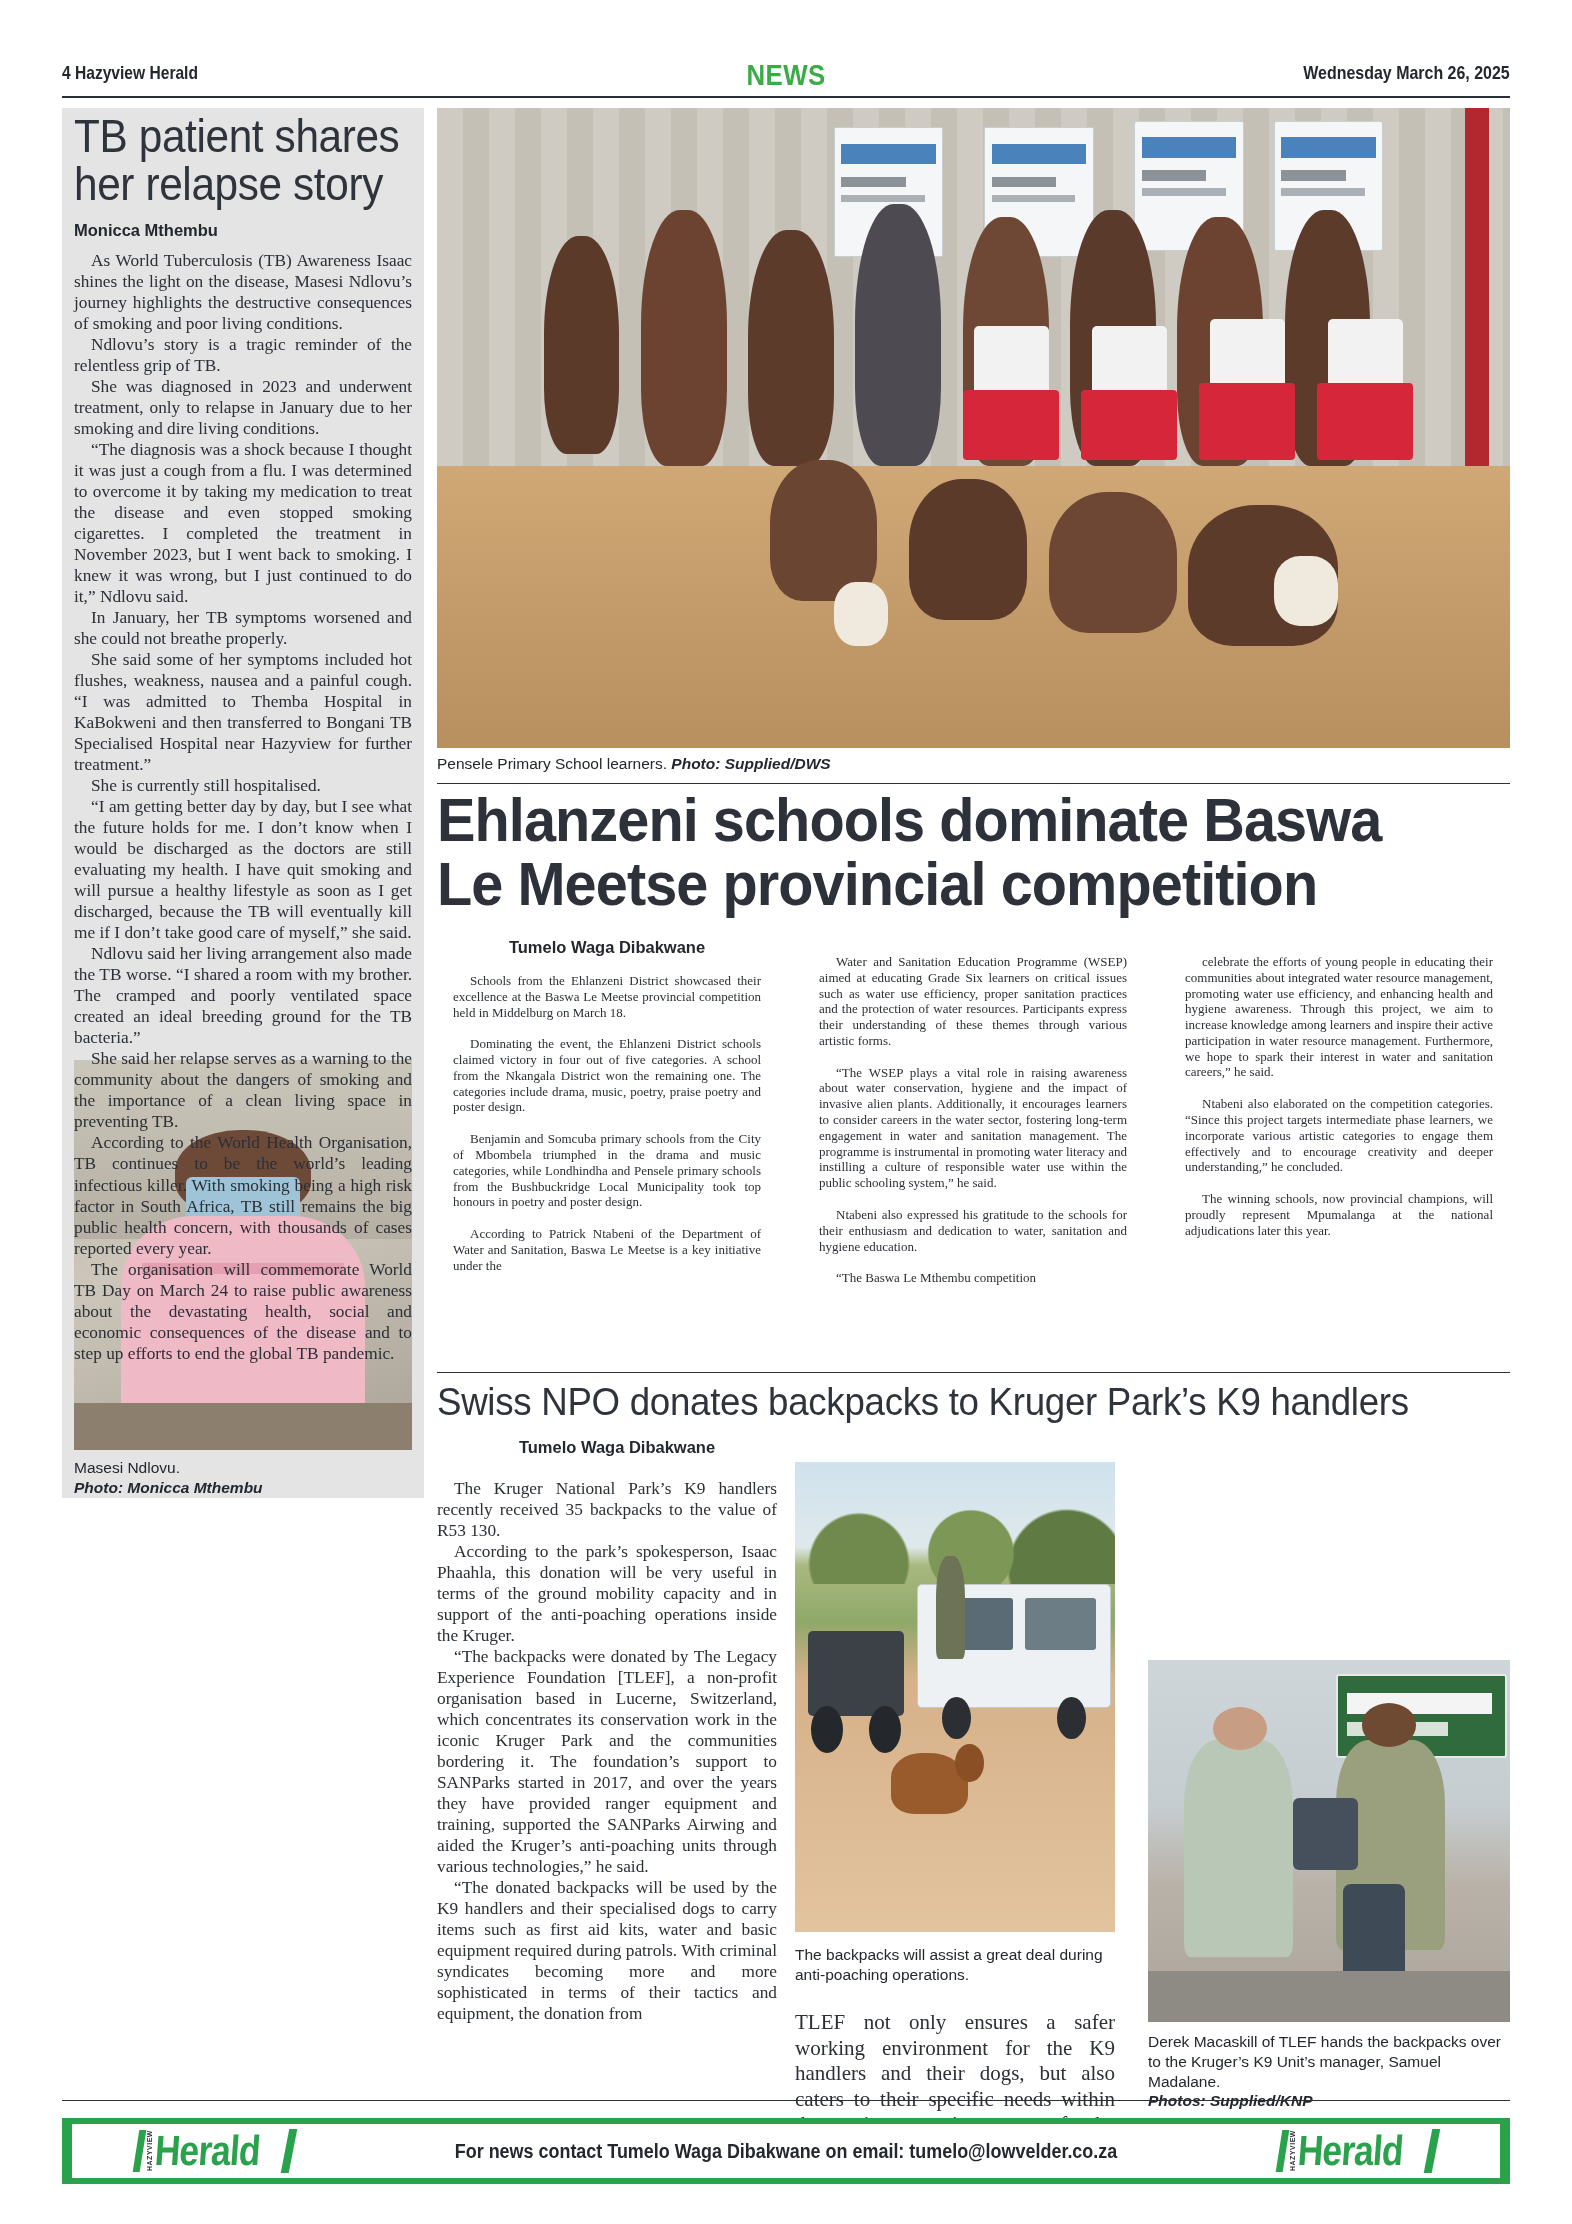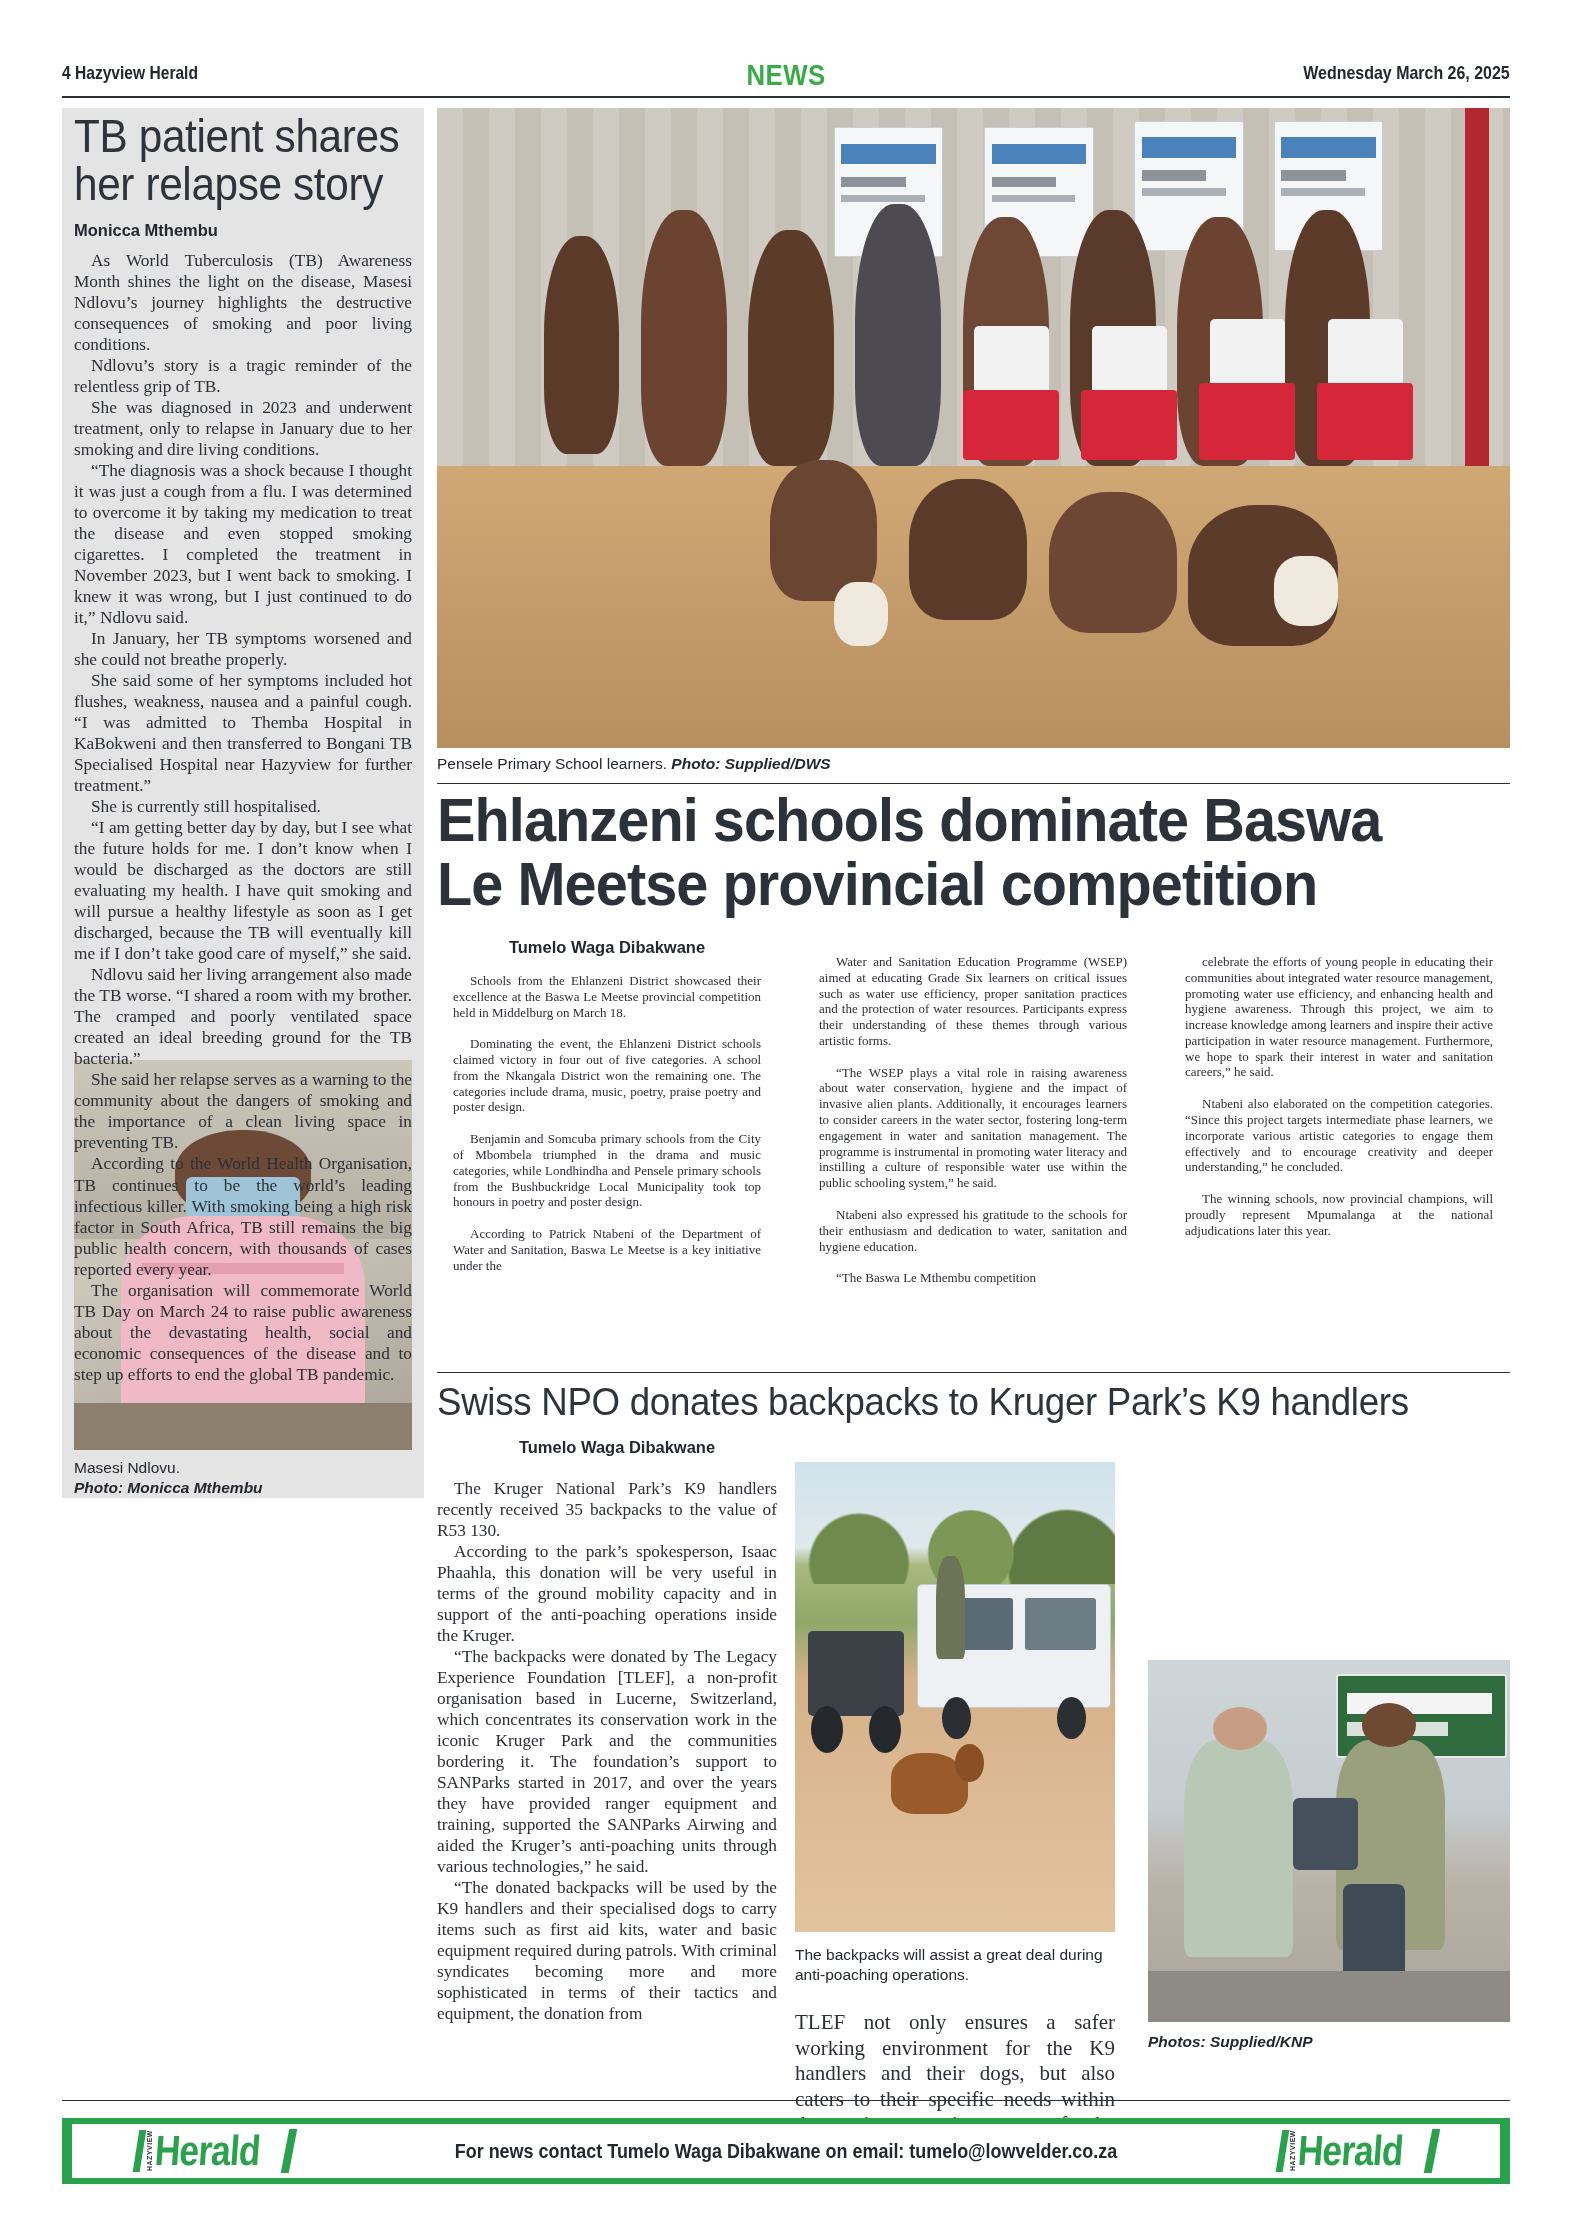--- a/index.html
+++ b/index.html
@@ -105,21 +105,21 @@
     <div class="mh-right">Wednesday March 26, 2025</div>
   </div>
   <div class="mh-rule"></div>
 
   <div class="rail-shade"></div>
   <div class="rail">
     <div class="rail-inner">
       <div class="hd-thin">TB patient shares her relapse story</div>
       <div class="byline">Monicca Mthembu</div>
       <div class="bodytext" id="leftBody">
-          <p>As World Tuberculosis (TB) Awareness Month shines the light on the disease, Masesi Ndlovu’s journey highlights the destructive consequences of smoking and poor living conditions.</p>
+          <p>As World Tuberculosis (TB) Awareness Isaac shines the light on the disease, Masesi Ndlovu’s journey highlights the destructive consequences of smoking and poor living conditions.</p>
           <p>Ndlovu’s story is a tragic reminder of the relentless grip of TB.</p>
           <p>She was diagnosed in 2023 and underwent treatment, only to relapse in January due to her smoking and dire living conditions.</p>
           <p>“The diagnosis was a shock because I thought it was just a cough from a flu. I was determined to overcome it by taking my medication to treat the disease and even stopped smoking cigarettes. I completed the treatment in November 2023, but I went back to smoking. I knew it was wrong, but I just continued to do it,” Ndlovu said.</p>
           <p>In January, her TB symptoms worsened and she could not breathe properly.</p>
           <p>She said some of her symptoms included hot flushes, weakness, nausea and a painful cough. “I was admitted to Themba Hospital in KaBokweni and then transferred to Bongani TB Specialised Hospital near Hazyview for further treatment.”</p>
           <p>She is currently still hospitalised.</p>
           <p>“I am getting better day by day, but I see what the future holds for me. I don’t know when I would be discharged as the doctors are still evaluating my health. I have quit smoking and will pursue a healthy lifestyle as soon as I get discharged, because the TB will eventually kill me if I don’t take good care of myself,” she said.</p>
           <p>Ndlovu said her living arrangement also made the TB worse. “I shared a room with my brother. The cramped and poorly ventilated space created an ideal breeding ground for the TB bacteria.”</p>
           <p>She said her relapse serves as a warning to the community about the dangers of smoking and the importance of a clean living space in preventing TB.</p>
           <p>According to the World Health Organisation, TB continues to be the world’s leading infectious killer. With smoking being a high risk factor in South Africa, TB still remains the big public health concern, with thousands of cases reported every year.</p>
@@ -274,20 +274,21 @@
     <div style="position:absolute;left:55%;top:17%;width:28%;height:4%;background:#d9e2d9;"></div>
     <div style="position:absolute;left:10%;top:22%;width:30%;height:60%;background:#b9c7b6;border-radius:30% 30% 6% 6%;"></div>
     <div style="position:absolute;left:18%;top:13%;width:15%;height:12%;background:#c79e83;border-radius:50%;"></div>
     <div style="position:absolute;left:52%;top:22%;width:30%;height:58%;background:#9a9f7d;border-radius:30% 30% 6% 6%;"></div>
     <div style="position:absolute;left:59%;top:12%;width:15%;height:12%;background:#6e4a33;border-radius:50%;"></div>
     <div style="position:absolute;left:40%;top:38%;width:18%;height:20%;background:#45505c;border-radius:6px;"></div>
     <div style="position:absolute;left:54%;top:62%;width:17%;height:26%;background:#3f4a57;border-radius:8px 8px 4px 4px;"></div>
     <div style="position:absolute;left:0;top:86%;width:100%;height:14%;background:#8e8a84;"></div>
   </div>
   <div class="cap" id="capHand">
+    <span>Derek Macaskill of TLEF hands the backpacks over to the Kruger’s K9 Unit’s manager, Samuel Madalane.</span>
     <b style="display:block">Photos: Supplied/KNP</b>
   </div>
 
   <div class="foot-rule-a"></div>
   <div class="footer">
     <div class="foot-white"></div>
     <div class="foot-text">For news contact Tumelo Waga Dibakwane on email: tumelo@lowvelder.co.za</div>
     <div class="logo logo-l">
       <div class="logo-bar"></div>
       <div class="logo-tiny">HAZYVIEW</div>

